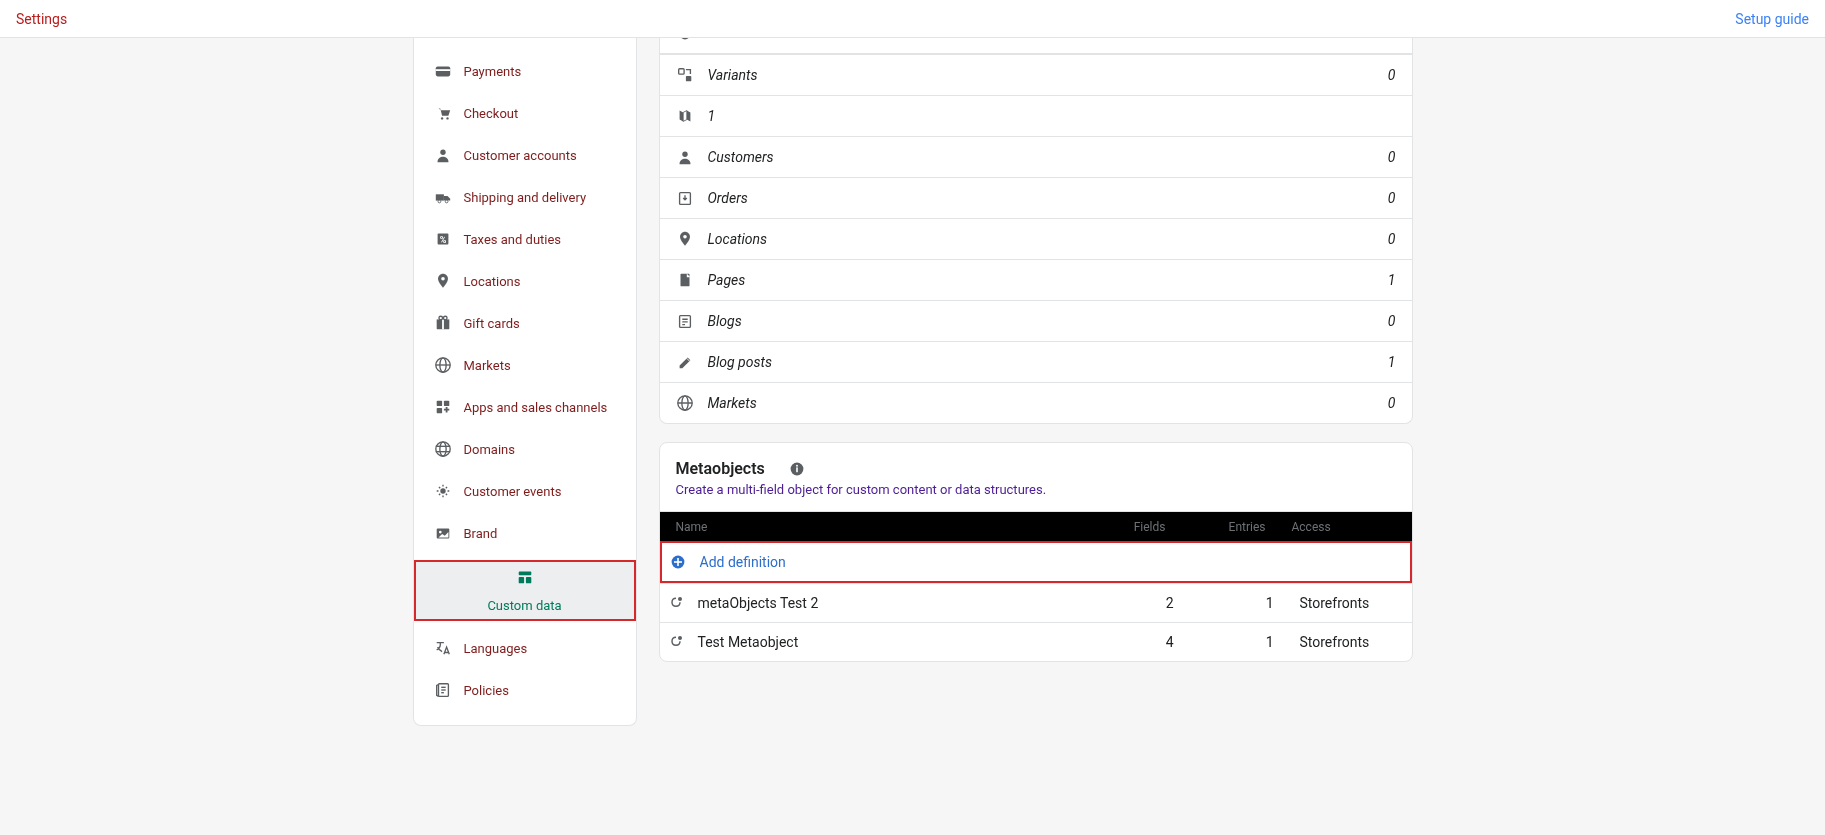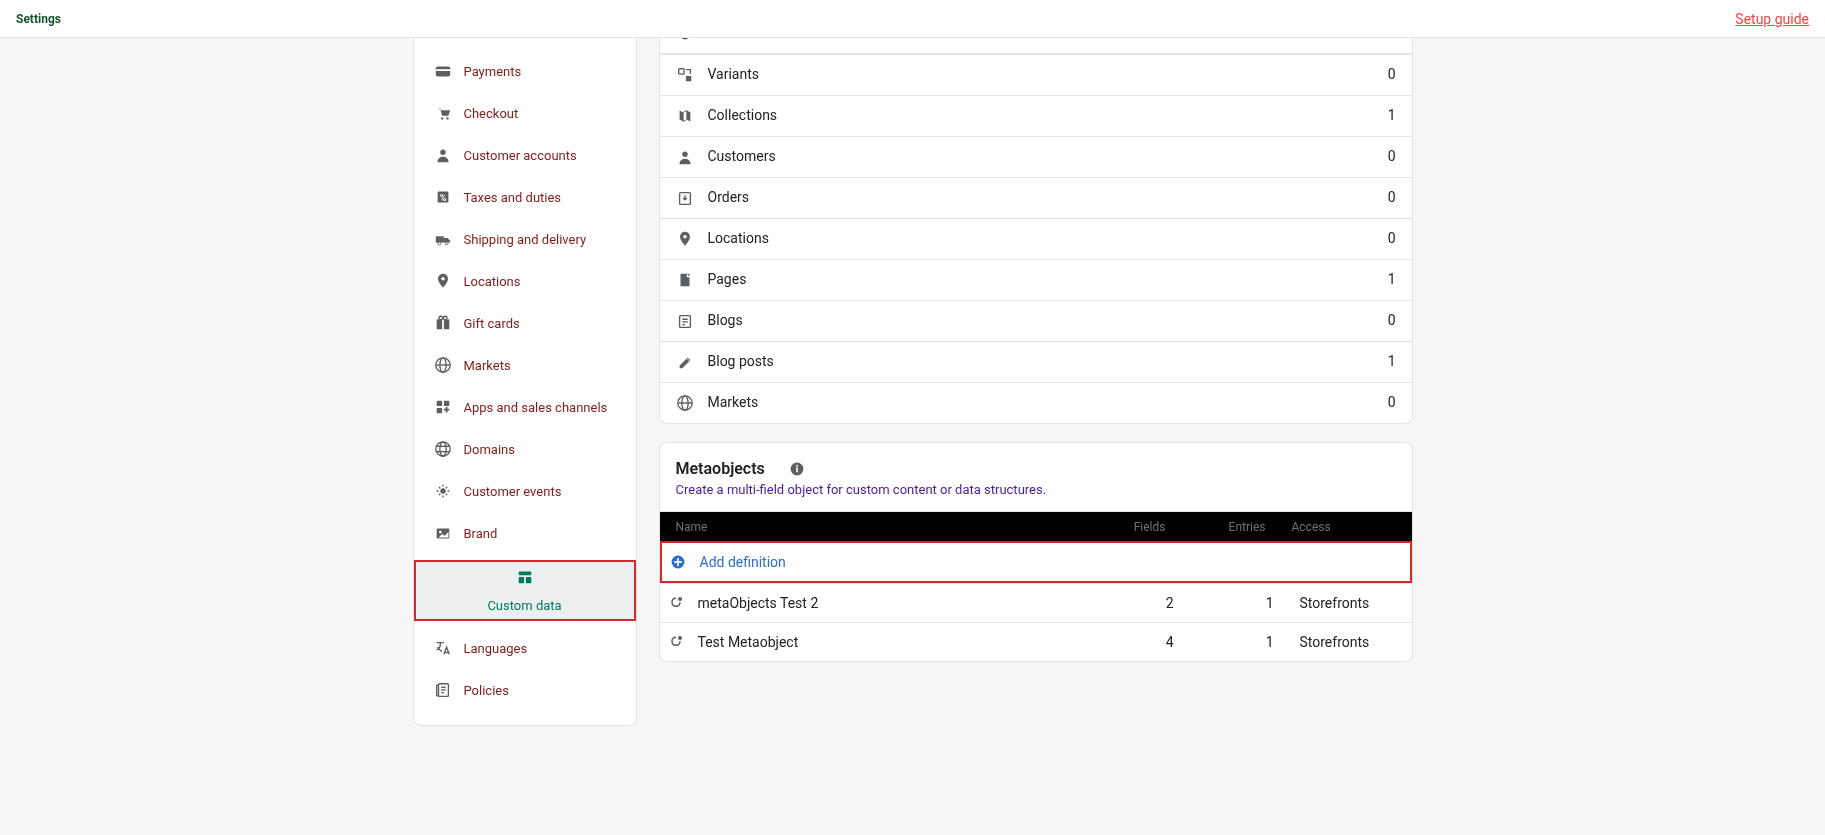--- a/index.html
+++ b/index.html
@@ -15,31 +15,30 @@
     height: 38px;
     background: #ffffff;
     border-bottom: 1px solid #e1e3e5;
     display: flex;
     align-items: center;
     justify-content: space-between;
     padding: 0 16px;
     z-index: 10;
   }
   .topbar-title {
-    font-weight: 700;
-    font-size: 12px;
-    color: #14532d;
+    font-weight: 400;
+    font-size: 14px;
+    color: #b91c1c;
   }
   .setup-guide {
     display: flex;
     gap: 6px;
-    color: #ef4444;
+    color: #3b82f6;
     cursor: pointer;
     font-size: 14px;
-    text-decoration: underline;
   }
   .setup-guide svg { fill: #008060; }
   .page {
     padding-top: 38px;
     display: flex;
     justify-content: center;
   }
   .content-wrap {
     display: flex;
     gap: 22px;
@@ -97,24 +96,26 @@
   .card {
     background: #ffffff;
     border: 1px solid #e1e3e5;
     border-radius: 8px;
     margin-bottom: 18px;
     overflow: hidden;
   }
   .first-card { border-top: none; border-top-left-radius: 0; border-top-right-radius: 0; }
   .def-row {
     display: flex;
+    align-items: center;
     padding: 11px 16px;
     border-top: 1px solid #e1e3e5;
     cursor: pointer;
     gap: 14px;
+    font-style: italic;
   }
   .def-row:first-child { border-top: none; }
   .def-icon {
     width: 18px; height: 18px;
     display: flex; align-items: center; justify-content: center;
     flex-shrink: 0;
   }
   .def-icon svg { width: 18px; height: 18px; fill: #5c5f62; }
   .def-label { flex: 1; font-size: 14px; color: #202223; }
   .def-count { font-size: 14px; color: #202223; }
@@ -221,32 +222,32 @@
           <span class="nav-icon">
             <svg viewBox="0 0 20 20">
               <use href="#ic-customer"></use>
             </svg>
           </span>
           <span>Customer accounts</span>
         </div>
         <div class="sidebar-item">
           <span class="nav-icon">
             <svg viewBox="0 0 20 20">
+              <use href="#ic-shipping"></use>
+            </svg>
+          </span>
+          <span>Shipping and delivery</span>
+        </div>
+        <div class="sidebar-item">
+          <span class="nav-icon">
+            <svg viewBox="0 0 20 20">
               <use href="#ic-taxes"></use>
             </svg>
           </span>
           <span>Taxes and duties</span>
-        </div>
-        <div class="sidebar-item">
-          <span class="nav-icon">
-            <svg viewBox="0 0 20 20">
-              <use href="#ic-shipping"></use>
-            </svg>
-          </span>
-          <span>Shipping and delivery</span>
         </div>
         <div class="sidebar-item">
           <span class="nav-icon">
             <svg viewBox="0 0 20 20">
               <use href="#ic-location"></use>
             </svg>
           </span>
           <span>Locations</span>
         </div>
         <div class="sidebar-item">
@@ -341,21 +342,20 @@
             </span>
             <span class="def-label">Variants</span>
             <span class="def-count">0</span>
           </div>
           <div class="def-row">
             <span class="def-icon">
               <svg viewBox="0 0 20 20">
                 <use href="#ic-collections"></use>
               </svg>
             </span>
-            <span class="def-label">Collections</span>
             <span class="def-count">1</span>
           </div>
           <div class="def-row">
             <span class="def-icon">
               <svg viewBox="0 0 20 20">
                 <use href="#ic-customer"></use>
               </svg>
             </span>
             <span class="def-label">Customers</span>
             <span class="def-count">0</span>

